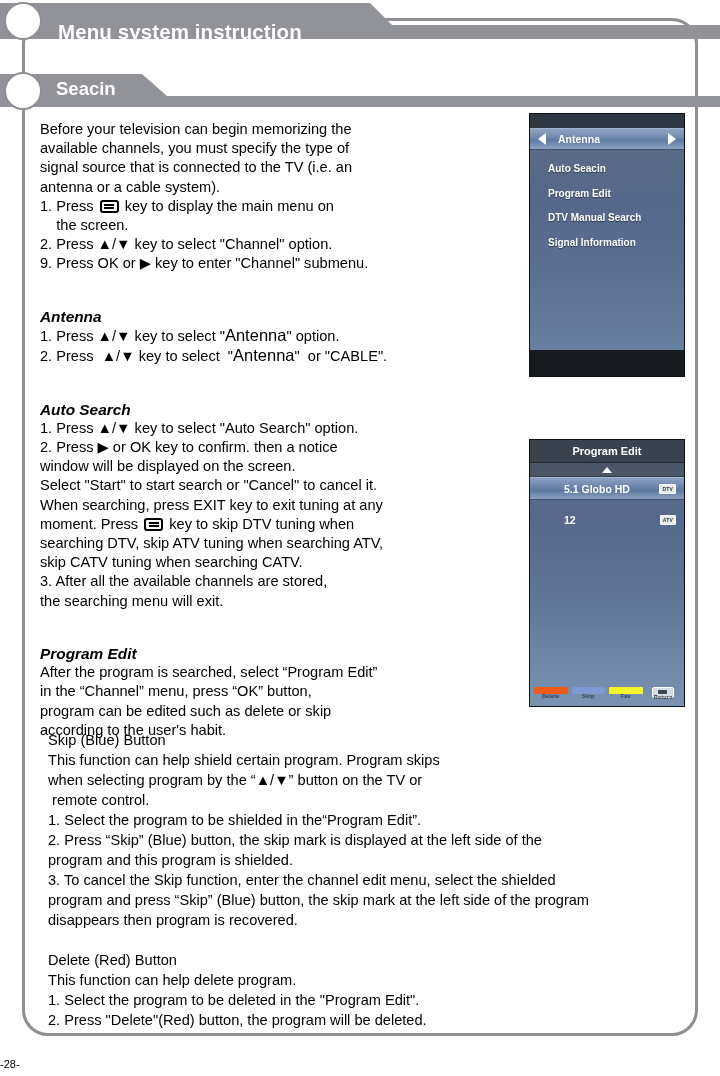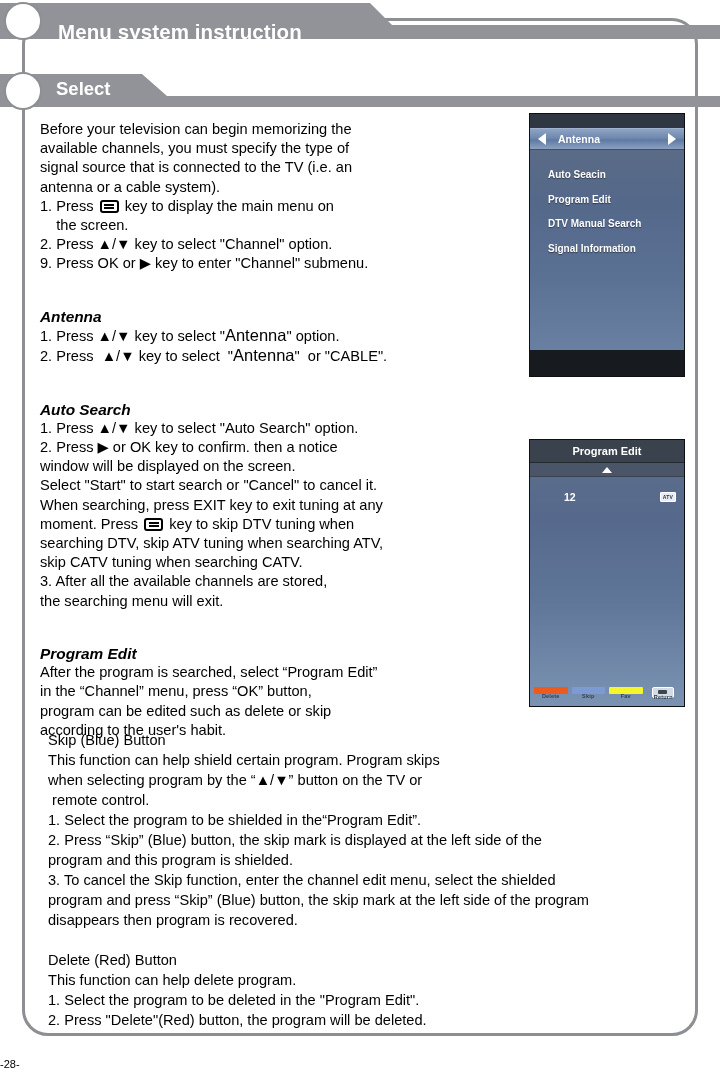--- a/index.html
+++ b/index.html
@@ -166,21 +166,21 @@
   .osd-antenna .sel-row .lbl { flex: 1; padding-left: 12px; }
   .arrow-l, .arrow-r {
     width: 0; height: 0;
     border-top: 6px solid transparent;
     border-bottom: 6px solid transparent;
   }
   .arrow-l { border-right: 8px solid #ffffff; }
   .arrow-r { border-left: 8px solid #ffffff; }
 
   .osd-antenna .items {
-    padding: 18px 0 0 18px;
+    padding: 12px 0 0 18px;
   }
   .osd-antenna .items .it {
     color: #ffffff;
     font-size: 10px;
     font-weight: bold;
     height: 24.5px;
     line-height: 14px;
     text-shadow: 0 1px 1px rgba(0,0,0,0.45);
   }
   .osd-antenna .botstrip {
@@ -317,21 +317,21 @@
 </style>
 </head>
 <body>
 
 <div class="page-frame"></div>
 
 <div class="hdr-main-shape"></div>
 <div class="hdr-main-text">Menu system instruction</div>
 
 <div class="hdr-sub-shape"></div>
-<div class="hdr-sub-text">Select</div>
+<div class="hdr-sub-text">Seacin</div>
 
 <div class="spine-circle c1"></div>
 <div class="spine-circle c2"></div>
 
 <div class="doc-text"><span>Before your television can begin memorizing the
 available channels, you must specify the type of
 signal source that is connected to the TV (i.e. an
 antenna or a cable system).</span>
 <span>1. Press </span><span class="menu-key-icon"></span><span> key to display the main menu on
     the screen.</span>
@@ -388,20 +388,24 @@
   </div>
   <div class="botstrip"></div>
 </div>
 
 <div class="osd osd-progedit">
   <div class="pe-title">Program Edit</div>
   <div class="pe-uparrow">
       <i></i>
     </div>
 
+  <div class="pe-row sel">
+    <span class="name">5.1 Globo HD</span>
+    <span class="pe-badge">DTV</span>
+  </div>
   <div class="pe-spacer"></div>
   <div class="pe-row">
     <span class="name">12</span>
     <span class="pe-badge">ATV</span>
   </div>
 
   <div class="pe-colorbar">
     <div class="pe-cbtn">
       <div class="bar" style="background:#ed5a1b"></div>
       <div class="cl">Delete</div>

